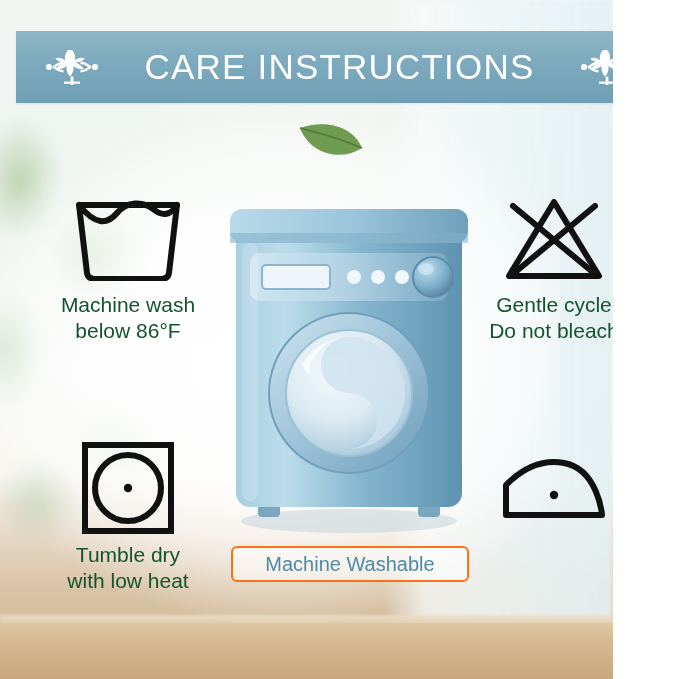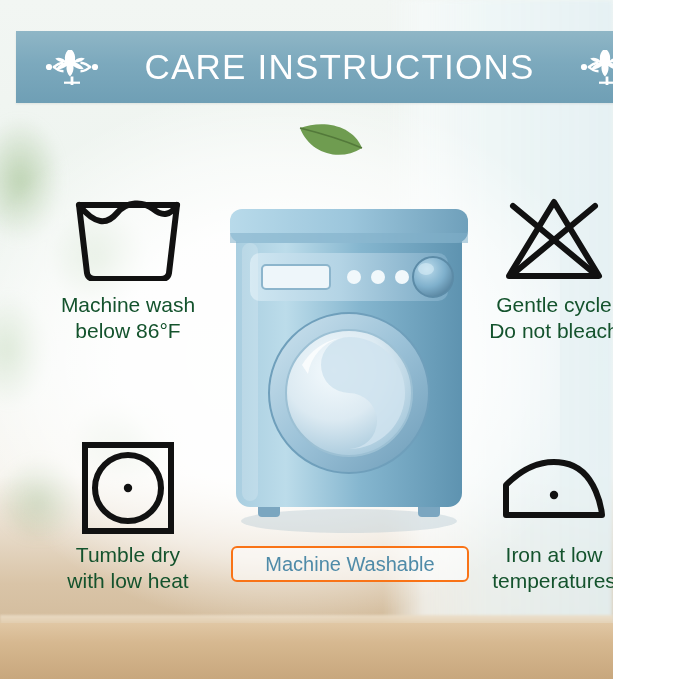--- a/index.html
+++ b/index.html
@@ -282,22 +282,20 @@
 with low heat</div>
   </div>
 
   <div class="cell" id="cell-iron">
     <div class="glyph">
       <svg width="112" height="78" viewBox="0 0 112 78">
         <path d="M8 66 L104 66 C104 66 100 20 66 14 C44 10 24 20 8 36 Z" fill="none" stroke="#111" stroke-width="6" stroke-linejoin="round"></path>
         <circle cx="56" cy="46" r="4.2" fill="#111"></circle>
       </svg>
     </div>
-    <div class="caption">Iron at low
-temperatures</div>
   </div>
 
   <svg id="machine" viewBox="0 0 242 335">
     <defs>
       <linearGradient id="gBody" x1="0" y1="0" x2="1" y2="0">
         <stop offset="0%" stop-color="#a9cee0"></stop>
         <stop offset="22%" stop-color="#bcdcea"></stop>
         <stop offset="55%" stop-color="#85b6cf"></stop>
         <stop offset="100%" stop-color="#5e93b0"></stop>
       </linearGradient>

